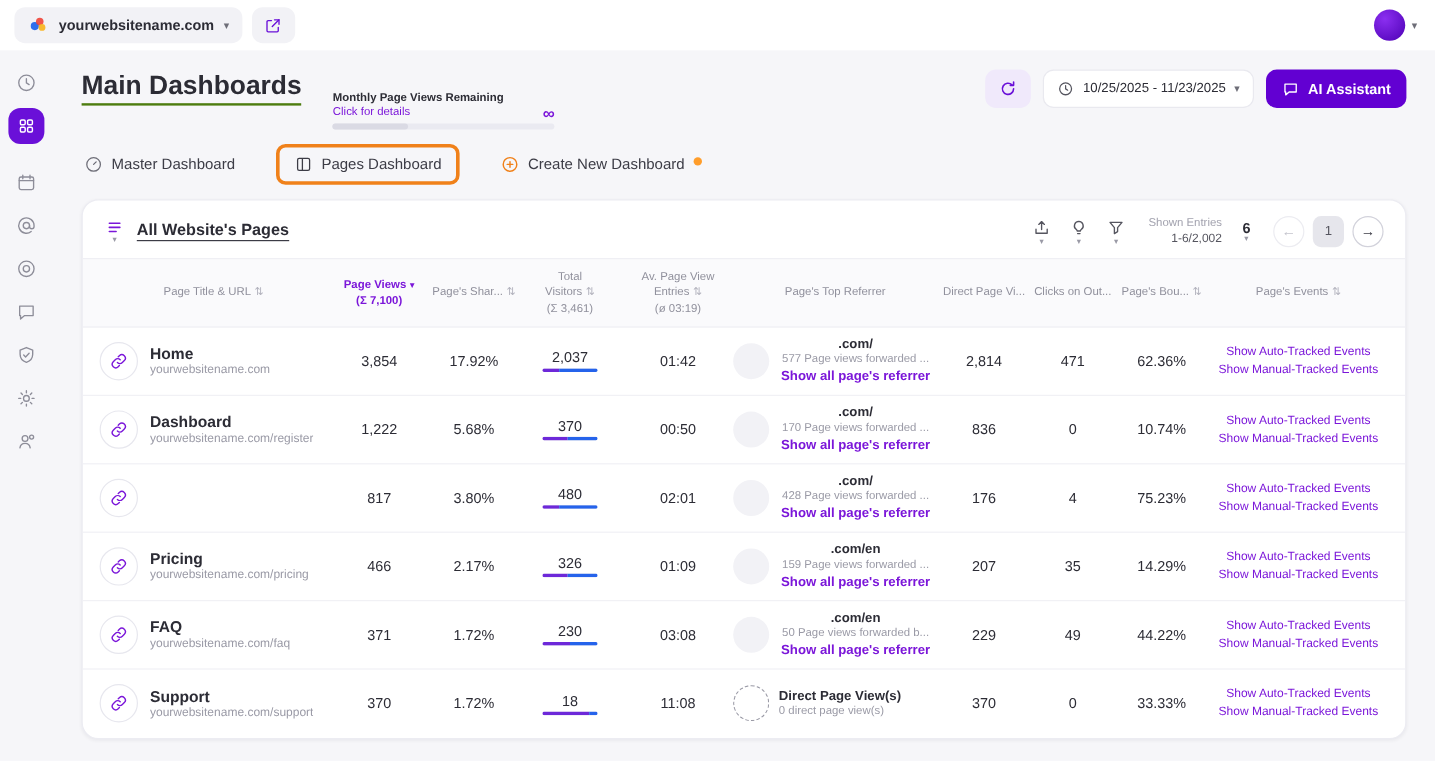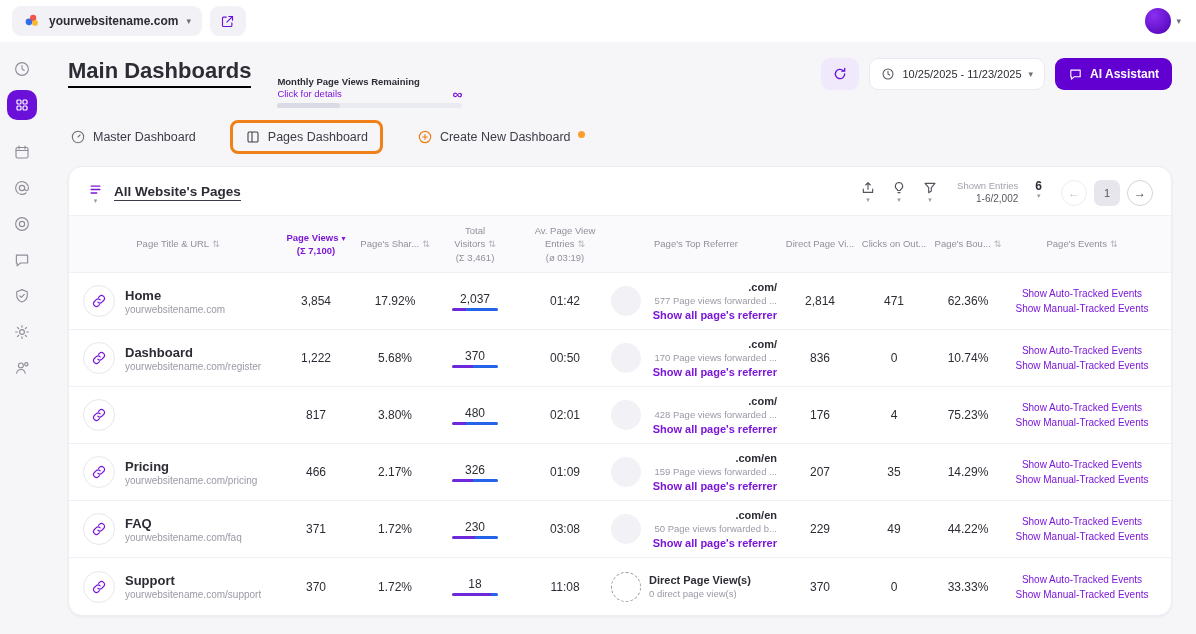--- a/index.html
+++ b/index.html
@@ -21,21 +21,21 @@
 
 .shell{display:flex;height:592px}
 .sidebar{width:44px;display:flex;flex-direction:column;align-items:center;padding-top:12px;gap:6px}
 .side-item{width:30px;height:30px;border-radius:10px;display:flex;align-items:center;justify-content:center;cursor:pointer}
 .side-item.active{background:#6a10d8}
 .side-gap{height:5px}
 .main{flex:1;padding:8px 24px 0 24px;min-width:0}
 
 
 .page-head{display:flex;align-items:flex-start;gap:26px;margin-top:8px}
-h1.title{font-size:22px;font-weight:bold;border-bottom:2px solid #000000;padding-bottom:2px;white-space:nowrap}
+h1.title{font-size:22px;font-weight:bold;border-bottom:2px solid #4d7c0f;padding-bottom:2px;white-space:nowrap}
 .quota{width:185px;margin-top:18px}
 .q-title{font-size:9.5px;font-weight:bold;color:#2c2c35;white-space:nowrap}
 .q-row{display:flex;justify-content:space-between;align-items:center;margin-top:1px}
 .q-link{font-size:9.5px;color:#7b16d9;cursor:pointer}
 .q-val{color:#7b16d9;font-weight:bold;font-size:14px;line-height:10px}
 .q-bar{height:5px;background:#eaeaf1;border-radius:4px;margin-top:4px}
 .q-fill{width:34%;height:100%;background:#dadae4;border-radius:4px}
 .head-actions{margin-left:auto;display:flex;align-items:center;gap:10px}
 .refresh-btn{width:38px;height:32px;border:none;border-radius:9px;background:#f0e9fb;display:flex;align-items:center;justify-content:center;cursor:pointer}
 .date-pill{display:flex;align-items:center;gap:7px;background:#fff;border:1px solid #e9e9ef;border-radius:9px;height:32px;padding:0 11px;font-size:11px;color:#2c2c35;cursor:pointer;white-space:nowrap}
@@ -46,21 +46,21 @@
 .tab{display:flex;align-items:center;gap:7px;font-size:12.5px;color:#3c3c46;cursor:pointer;padding:7px 2px;white-space:nowrap}
 .tab.highlighted{border:3px solid #f0811a;border-radius:8px;padding:6px 12px}
 .dot{width:7px;height:7px;border-radius:50%;background:#ff9d2b;align-self:flex-start;margin-top:2px}
 
 
 .card{background:#fff;border-radius:14px;margin-top:12px;border:1px solid #ececf2;box-shadow:0 1px 3px rgba(20,20,40,.05);overflow:hidden}
 .card-head{display:flex;align-items:center;padding:13px 18px 9px}
 .ch-left{display:flex;align-items:flex-start;gap:10px}
 .tbl-icon{display:flex;flex-direction:column;align-items:center;cursor:pointer}
 .card-title{font-size:13.5px;font-weight:bold;color:#2c2c35;border-bottom:1px solid #3c3c46;padding-bottom:1px;margin-top:2px}
-.ch-right{margin-left:auto;display:flex;gap:15px}
+.ch-right{margin-left:auto;display:flex;align-items:center;gap:15px}
 .tool{display:flex;flex-direction:column;align-items:center;cursor:pointer}
 .mini-chev{font-size:7px;color:#9a9aa6;line-height:7px}
 .entries{text-align:right;line-height:1.3;margin-left:4px}
 .e1{font-size:9.5px;color:#a2a2ae;white-space:nowrap}
 .e2{font-size:10px;color:#55555f}
 .psize{display:flex;flex-direction:column;align-items:center;cursor:pointer;margin-left:2px}
 .psize .v{font-size:12px;font-weight:bold;color:#2c2c35;line-height:12px}
 .pager{display:flex;align-items:center;gap:7px;margin-left:4px}
 .pg{width:26px;height:26px;display:flex;align-items:center;justify-content:center;border-radius:50%;background:#fff;font-size:12px;border:none}
 .pg.prev{border:1px solid #ececf1;color:#c4c4cd;cursor:default}
@@ -83,21 +83,21 @@
 .purl{font-size:10px;color:#9a9aa6;margin-top:1px;white-space:nowrap;overflow:hidden;text-overflow:ellipsis}
 .num{font-size:12px;color:#2c2c35;text-align:center}
 .vis{display:flex;flex-direction:column;align-items:center;gap:2px}
 .visnum{font-size:12px;color:#2c2c35}
 .visbar{width:46px;height:3px;display:flex;border-radius:2px;overflow:hidden;background:#e9e9f0}
 .seg.purple{background:#6d28d9;height:100%}
 .seg.blue{background:#2563eb;height:100%;flex:1}
 .refcell{display:flex;align-items:center;gap:8px;padding-right:4px;min-width:0}
 .ref-avatar{width:30px;height:30px;border-radius:50%;background:#f2f2f6;flex:none}
 .trow.direct .ref-avatar{background:#fff;border:1.6px dashed #9a9aa6}
-.refblock{flex:1;text-align:right;line-height:1.35;min-width:0}
+.refblock{flex:1;text-align:center;line-height:1.35;min-width:0}
 .trow.direct .refblock{text-align:left}
 .refname{font-size:11px;font-weight:bold;color:#2c2c35;white-space:nowrap;overflow:hidden;text-overflow:ellipsis}
 .refdetail{font-size:9.5px;color:#9a9aa6;white-space:nowrap;overflow:hidden;text-overflow:ellipsis}
 .reflink{display:block;font-size:11px;font-weight:bold;color:#7b16d9;cursor:pointer;white-space:nowrap}
 .eventscell{display:flex;flex-direction:column;align-items:center;gap:4px}
 .eventscell a{font-size:10px;font-weight:normal;color:#7b16d9;cursor:pointer;white-space:nowrap}
 </style>
 </head>
 <body>
 

